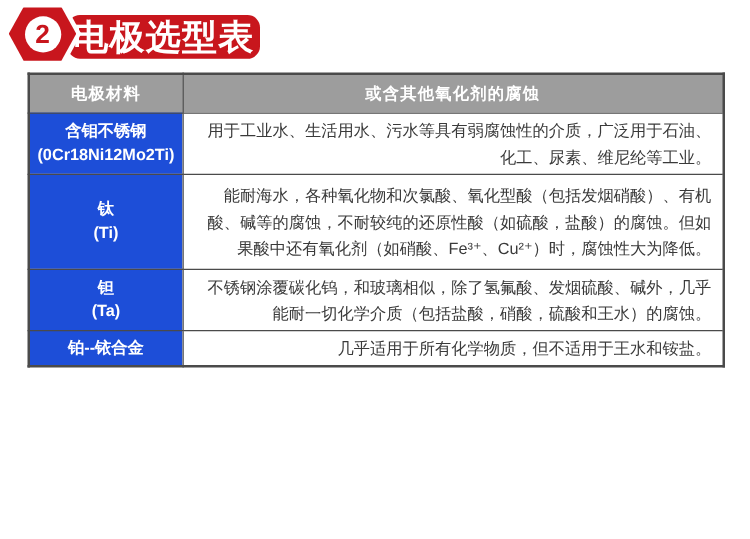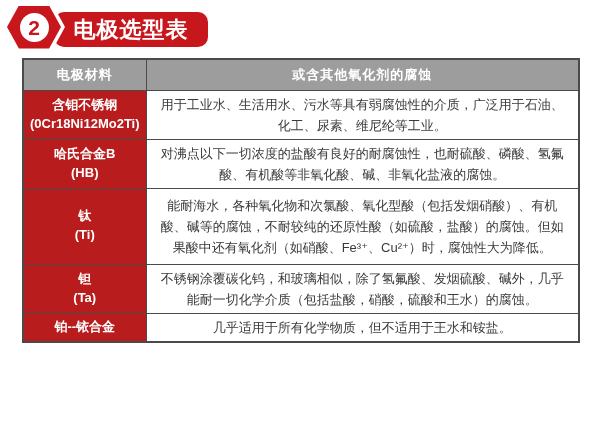--- a/index.html
+++ b/index.html
@@ -13,21 +13,21 @@
   .page { position: absolute; inset: 0; background: #ffffff; }
 
   
   .heading { position: absolute; left: 0; top: 0; width: 600px; height: 56px; }
   .title-pill {
     position: absolute; left: 54px; top: 12px;
     width: 154px; height: 35px;
     background: #c8161d;
     border-radius: 10px;
     display: flex; align-items: center; justify-content: center;
-    color: #ffffff; font-size: 22px; font-weight: bold;
+    color: #ffffff; font-size: 28px; font-weight: bold;
     letter-spacing: 1px;
     z-index: 1;
   }
   .hex-outer {
     position: absolute; left: 3px; top: 2px;
     width: 62px; height: 50px;
     background: #ffffff;
     clip-path: polygon(0% 50%, 22% 0%, 78% 0%, 100% 50%, 78% 100%, 22% 100%);
     display: flex; align-items: center; justify-content: center;
     z-index: 2;
@@ -59,30 +59,30 @@
   table.sel th, table.sel td { border-width: 1.5px; }
   table.sel { border-width: 2px; }
   col.c-mat { width: 123px; }
   th.hdr {
     background: #9d9d9d; color: #ffffff;
     font-size: 13px; font-weight: bold;
     height: 31px; text-align: center; vertical-align: middle;
     letter-spacing: 1px;
   }
   td.mat {
-    background: #b91c1c; color: #ffffff;
+    background: #1d4ed8; color: #ffffff;
     font-size: 13px; font-weight: bold;
     text-align: center; vertical-align: middle;
     white-space: pre-line; line-height: 1.45;
     padding: 2px 2px;
   }
   td.desc {
     background: #ffffff; color: #3a3a3a;
     font-size: 13px; line-height: 21px;
-    vertical-align: middle; text-align: center;
+    vertical-align: middle; text-align: right;
     padding: 3px 9px;
   }
   tr.r1 td { height: 46px; }
   tr.r2 td { height: 44px; }
   tr.r3 td { height: 70px; }
   tr.r4 td { height: 76px; }
   tr.r5 td { height: 44px; }
   tr.r6 td { height: 27px; }
   tr.r7 td { height: 27px; }
 </style>
@@ -110,25 +110,20 @@
     <tbody>
         <tr>
       <th class="hdr">电极材料</th>
       <th class="hdr">或含其他氧化剂的腐蚀</th>
     </tr>
     <tr class="r1">
       <td class="mat">含钼不锈钢
 (0Cr18Ni12Mo2Ti)</td>
       <td class="desc">用于工业水、生活用水、污水等具有弱腐蚀性的介质，广泛用于石油、化工、尿素、维尼纶等工业。</td>
     </tr>
-    <tr class="r2">
-      <td class="mat">哈氏合金B
-(HB)</td>
-      <td class="desc">对沸点以下一切浓度的盐酸有良好的耐腐蚀性，也耐硫酸、磷酸、氢氟酸、有机酸等非氧化酸、碱、非氧化盐液的腐蚀。</td>
-    </tr>
     <tr class="r4">
       <td class="mat">钛
 (Ti)</td>
       <td class="desc">能耐海水，各种氧化物和次氯酸、氧化型酸（包括发烟硝酸）、有机酸、碱等的腐蚀，不耐较纯的还原性酸（如硫酸，盐酸）的腐蚀。但如果酸中还有氧化剂（如硝酸、Fe³⁺、Cu²⁺）时，腐蚀性大为降低。</td>
     </tr>
     <tr class="r5">
       <td class="mat">钽
 (Ta)</td>
       <td class="desc">不锈钢涂覆碳化钨，和玻璃相似，除了氢氟酸、发烟硫酸、碱外，几乎能耐一切化学介质（包括盐酸，硝酸，硫酸和王水）的腐蚀。</td>
     </tr>

